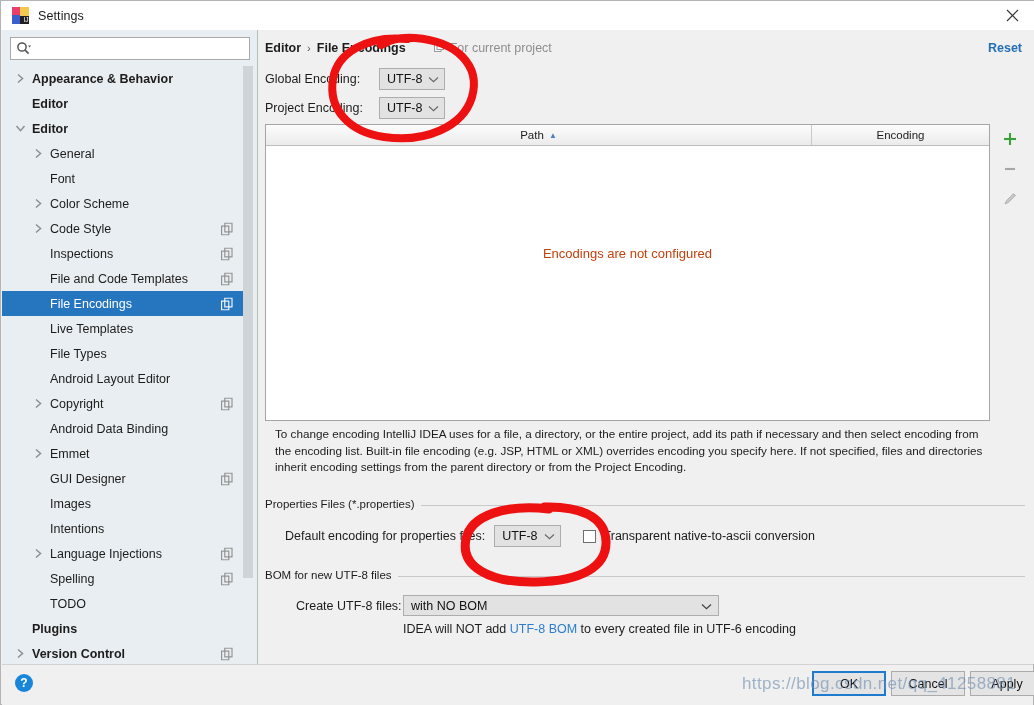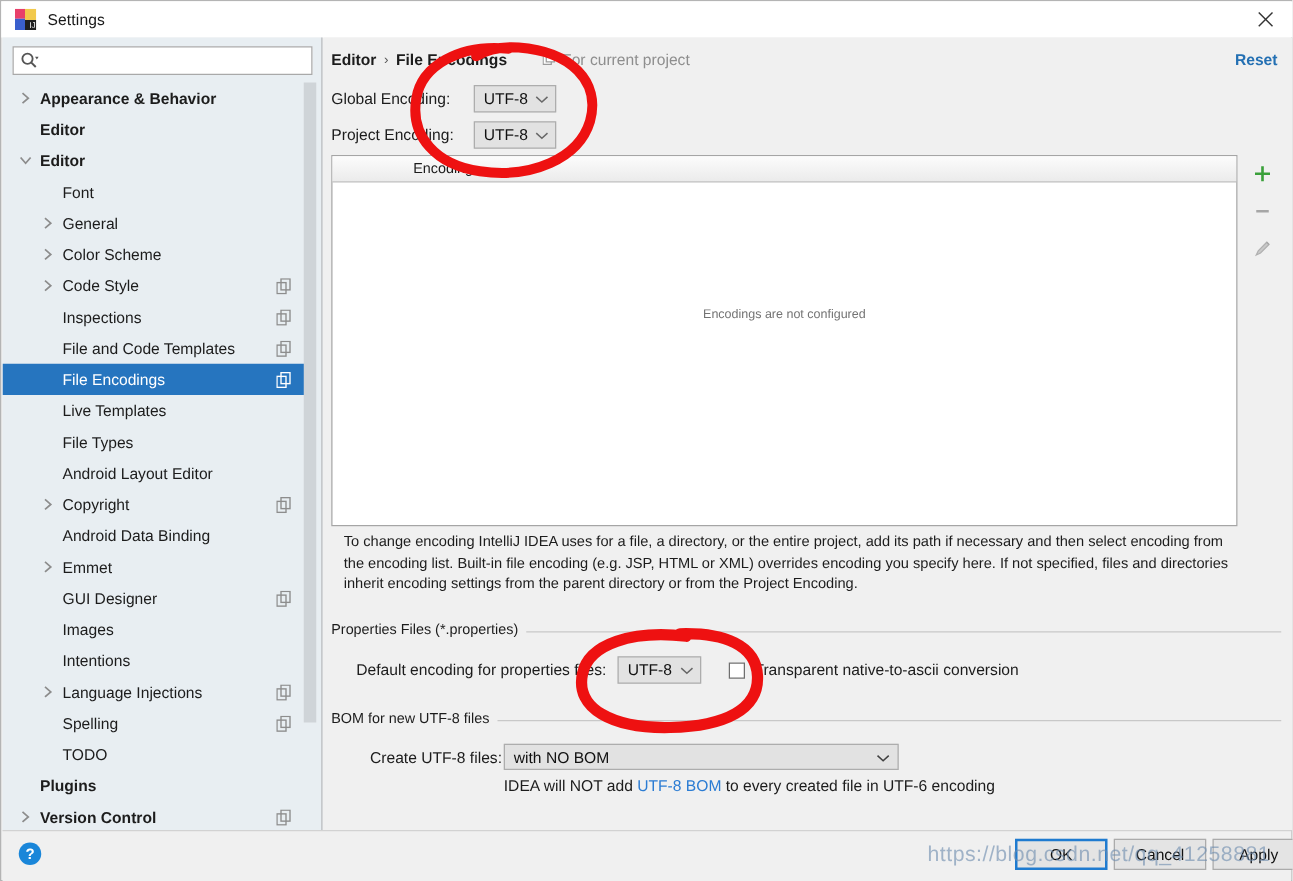--- a/index.html
+++ b/index.html
@@ -151,21 +151,21 @@
   .th {
     display: flex; align-items: center; justify-content: center;
     font-size: 11.5px; color: #1c1c1c; position: relative;
   }
   .th.path { flex: 1 1 auto; border-right: 1px solid #c9c9c9; }
   .th.encoding { width: 177px; }
   .sort-arrow { margin-left: 5px; font-size: 8px; color: #4a82b8; }
   .table-empty {
     height: 274px; display: flex; align-items: flex-start; justify-content: center;
     padding-top: 100px; box-sizing: border-box;
-    color: #737373; font-size: 10px;
+    color: #c2410c; font-size: 13px;
   }
   .table-tools {
     position: absolute; left: 735px; top: 94px; width: 32px; height: 297px;
   }
   .tool-btn {
     width: 32px; height: 30px; display: flex; align-items: center; justify-content: center;
     cursor: pointer;
   }
 
   .desc {
@@ -287,30 +287,30 @@
         </div>
         <div class="tree-row level0">
           <span class="tw">
             <svg width="11" height="9" viewBox="0 0 11 9">
               <polyline points="1.5,2 5.5,6.6 9.5,2" fill="none" stroke="#8c8c8c" stroke-width="1.4"></polyline>
             </svg>
           </span>
           <span class="tree-label">Editor</span>
         </div>
         <div class="tree-row level1">
+          <span class="tw">
+            <svg width="9" height="11" viewBox="0 0 9 11">
+              <polyline points="2,1.5 6.6,5.5 2,9.5" fill="none" stroke="#8c8c8c" stroke-width="1.4"></polyline>
+            </svg>
+          </span>
+          <span class="tree-label">General</span>
+        </div>
+        <div class="tree-row level1">
           <span class="tw"></span>
           <span class="tree-label">Font</span>
-        </div>
-        <div class="tree-row level1">
-          <span class="tw">
-            <svg width="9" height="11" viewBox="0 0 9 11">
-              <polyline points="2,1.5 6.6,5.5 2,9.5" fill="none" stroke="#8c8c8c" stroke-width="1.4"></polyline>
-            </svg>
-          </span>
-          <span class="tree-label">General</span>
         </div>
         <div class="tree-row level1">
           <span class="tw">
             <svg width="9" height="11" viewBox="0 0 9 11">
               <polyline points="2,1.5 6.6,5.5 2,9.5" fill="none" stroke="#8c8c8c" stroke-width="1.4"></polyline>
             </svg>
           </span>
           <span class="tree-label">Color Scheme</span>
         </div>
         <div class="tree-row level1">
@@ -484,20 +484,24 @@
         <span class="chev">
           <svg width="11" height="7" viewBox="0 0 11 7">
               <polyline points="1,1.5 5.5,5.6 10,1.5" fill="none" stroke="#404040" stroke-width="1.2"></polyline>
             </svg>
         </span>
       </span>
     </div>
 
     <div class="table-box">
       <div class="table-head">
+        <div class="th path">
+          <span>Path</span>
+          <span class="sort-arrow">▲</span>
+        </div>
         <div class="th encoding">
           <span>Encoding</span>
         </div>
       </div>
       <div class="table-empty">Encodings are not configured</div>
     </div>
 
     <div class="table-tools">
       <div class="tool-btn">
         <svg width="16" height="16" viewBox="0 0 16 16">

